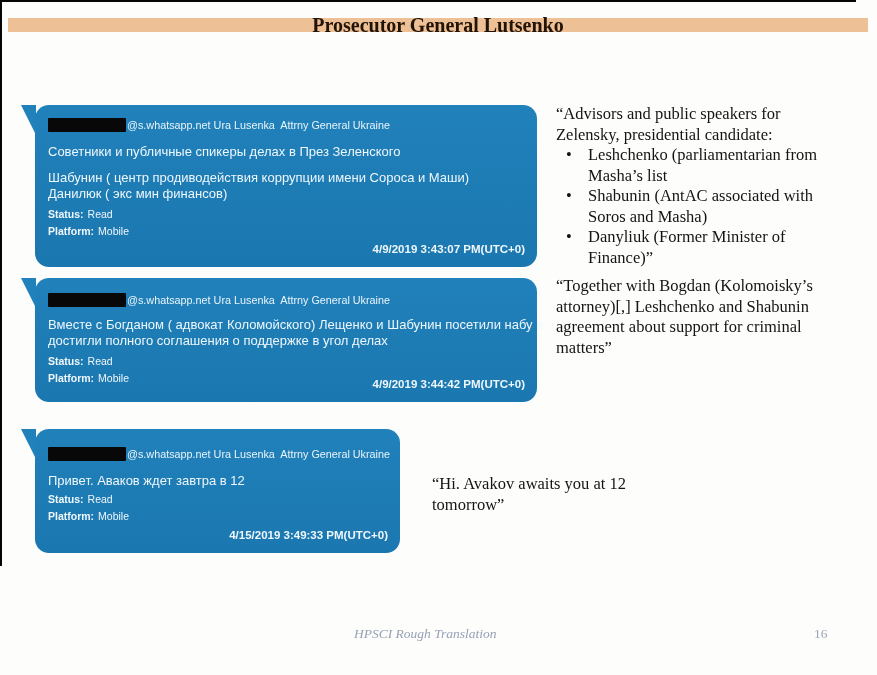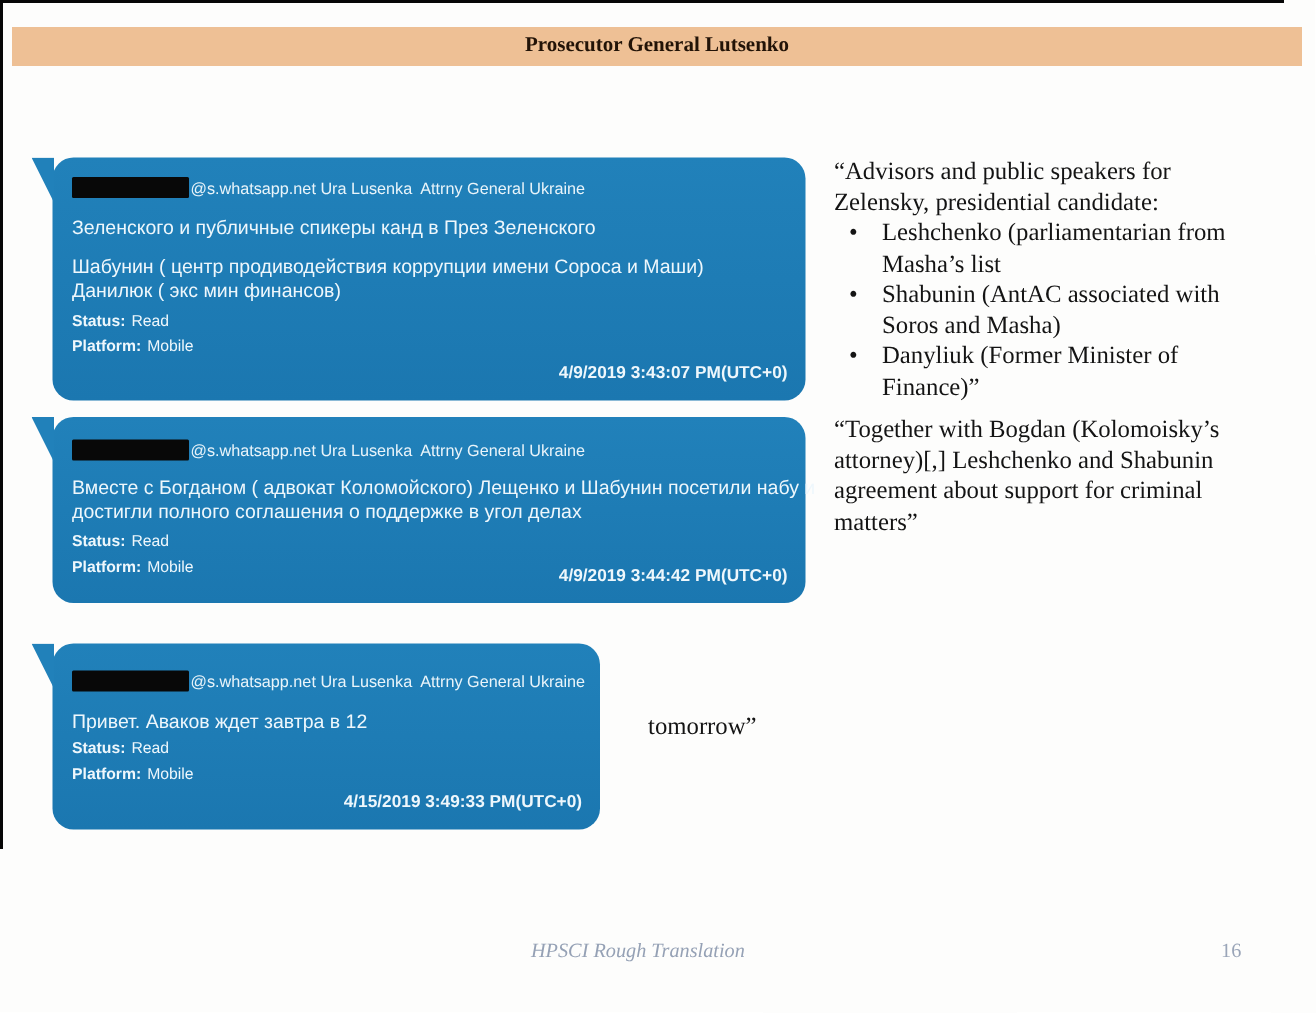--- a/index.html
+++ b/index.html
@@ -1,23 +1,23 @@
 <!DOCTYPE html>
 <html><head>
 <meta charset="utf-8">
 <style>
   html,body{margin:0;padding:0;background:#ffffff;}
   .page{position:relative;width:877px;height:675px;background:#fdfdfc;overflow:hidden;
         font-family:"Liberation Sans",sans-serif;}
   .edge-left{position:absolute;left:0;top:0;width:2px;height:566px;background:#060606;}
   .edge-top{position:absolute;left:0;top:0;width:856px;height:2px;background:#060606;}
 
-  .titlebar{position:absolute;left:8px;top:18px;width:860px;height:26px;background:#eec095;
+  .titlebar{position:absolute;left:8px;top:18px;width:860px;height:14px;background:#eec095;
             display:flex;align-items:center;justify-content:center;
-            font-family:"Liberation Serif",serif;font-weight:bold;font-size:14px;color:#221307;}
+            font-family:"Liberation Serif",serif;font-weight:bold;font-size:20px;color:#221307;}
 
   .bubble{position:absolute;background:linear-gradient(180deg,#2181ba,#1b77b0);
           border-radius:14px;color:#eef7fc;}
   .tail{position:absolute;left:-14px;top:0;width:15px;height:30px;background:#2181ba;
         clip-path:polygon(0 0,100% 0,100% 100%);}
   .msg-header{margin:0 12px 0 13px;font-size:10.8px;white-space:pre;color:#e9f4fa;}
   .redact{display:inline-block;width:78px;height:14px;background:#080808;border-radius:1px;
           vertical-align:-3px;margin-right:1px;}
   .body-line{margin:0 12px 0 13px;font-size:13px;line-height:16px;white-space:pre;}
   .blank{height:10px;}
@@ -61,21 +61,21 @@
   <div class="edge-left"></div>
   <div class="edge-top"></div>
 
   <div class="titlebar">
     <span>Prosecutor General Lutsenko</span>
   </div>
 
   <div class="bubble b1">
     <div class="tail"></div>
     <div class="msg-header"><span class="redact"></span><span>@s.whatsapp.net Ura Lusenka  Attrny General Ukraine</span></div>
-    <div class="body-line body-start">Зеленского и публичные спикеры канд в През Зеленского</div>
+    <div class="body-line body-start">Советники и публичные спикеры делах в През Зеленского</div>
     <div class="body-line blank"></div>
     <div class="body-line">Шабунин ( центр продиводействия коррупции имени Сороса и Маши)</div>
     <div class="body-line">Данилюк ( экс мин финансов)</div>
     <div class="meta status"><span class="meta-label">Status:</span><span>Read</span></div>
     <div class="meta platform"><span class="meta-label">Platform:</span><span>Mobile</span></div>
     <div class="timestamp">4/9/2019 3:43:07 PM(UTC+0)</div>
   </div>
 
   <div class="bubble b2">
     <div class="tail"></div>
@@ -123,18 +123,19 @@
   </div>
 
   <div class="xlate t2">
     <div>“Together with Bogdan (Kolomoisky’s</div>
     <div>attorney)[,] Leshchenko and Shabunin</div>
     <div>agreement about support for criminal</div>
     <div>matters”</div>
   </div>
 
   <div class="xlate t3">
+    <div>“Hi. Avakov awaits you at 12</div>
     <div>tomorrow”</div>
   </div>
 
   <div class="footer-label">HPSCI Rough Translation</div>
   <div class="page-number">16</div>
 </div>
 
 </body></html>

